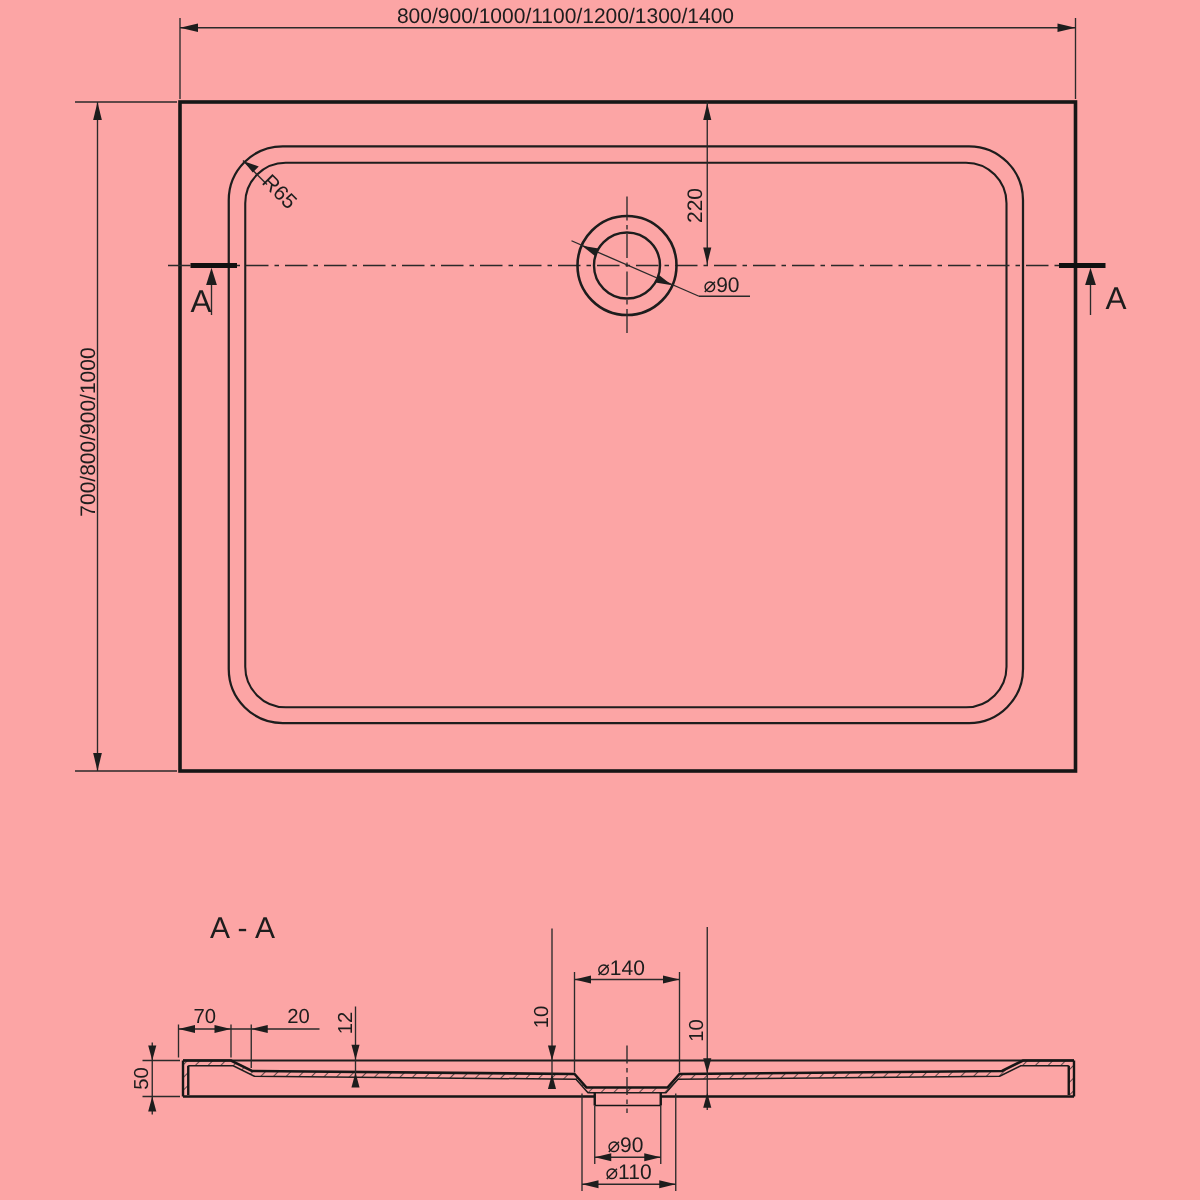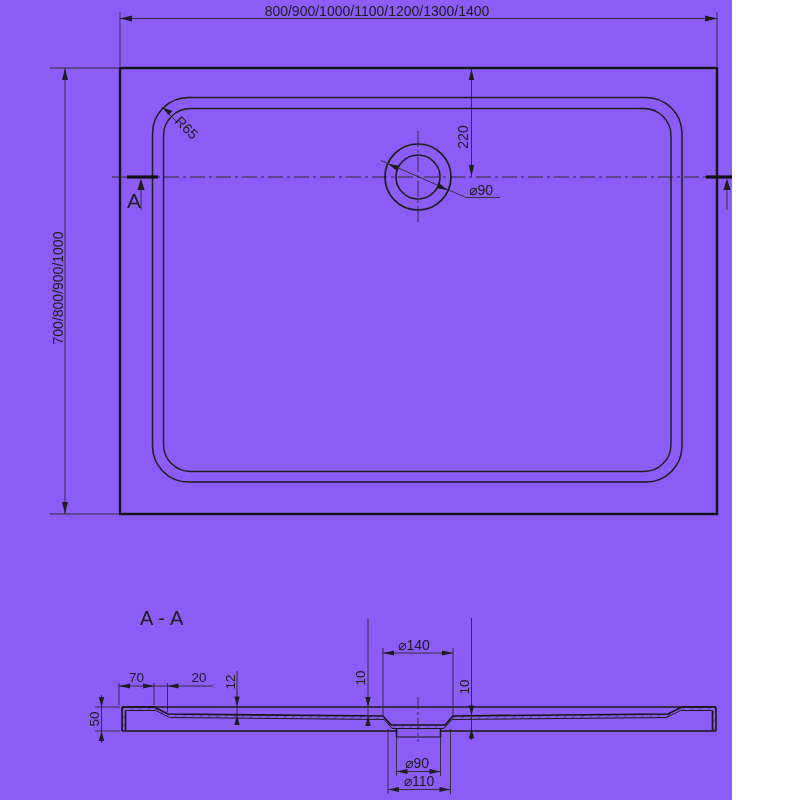--- a/index.html
+++ b/index.html
@@ -1,16 +1,16 @@
 <!DOCTYPE html>
 <html><head>
 <meta charset="utf-8">
 <style>
   html,body{margin:0;padding:0;background:#ffffff;}
-  .canvas{position:relative;width:732px;height:800px;background:#8b5cf6;overflow:hidden;
+  .canvas{position:relative;width:800px;height:800px;background:#fca5a5;overflow:hidden;
           font-family:"Liberation Sans", sans-serif;}
   svg{position:absolute;left:0;top:0;}
   text{fill:#1d1d1d;font-family:"Liberation Sans","DejaVu Sans",sans-serif;}
   .dim{font-size:14px;}
   .dimsm{font-size:13.5px;}
   .big{font-size:21px;}
   .title{font-size:20px;letter-spacing:5px;}
 </style>
 </head>
 <body>

